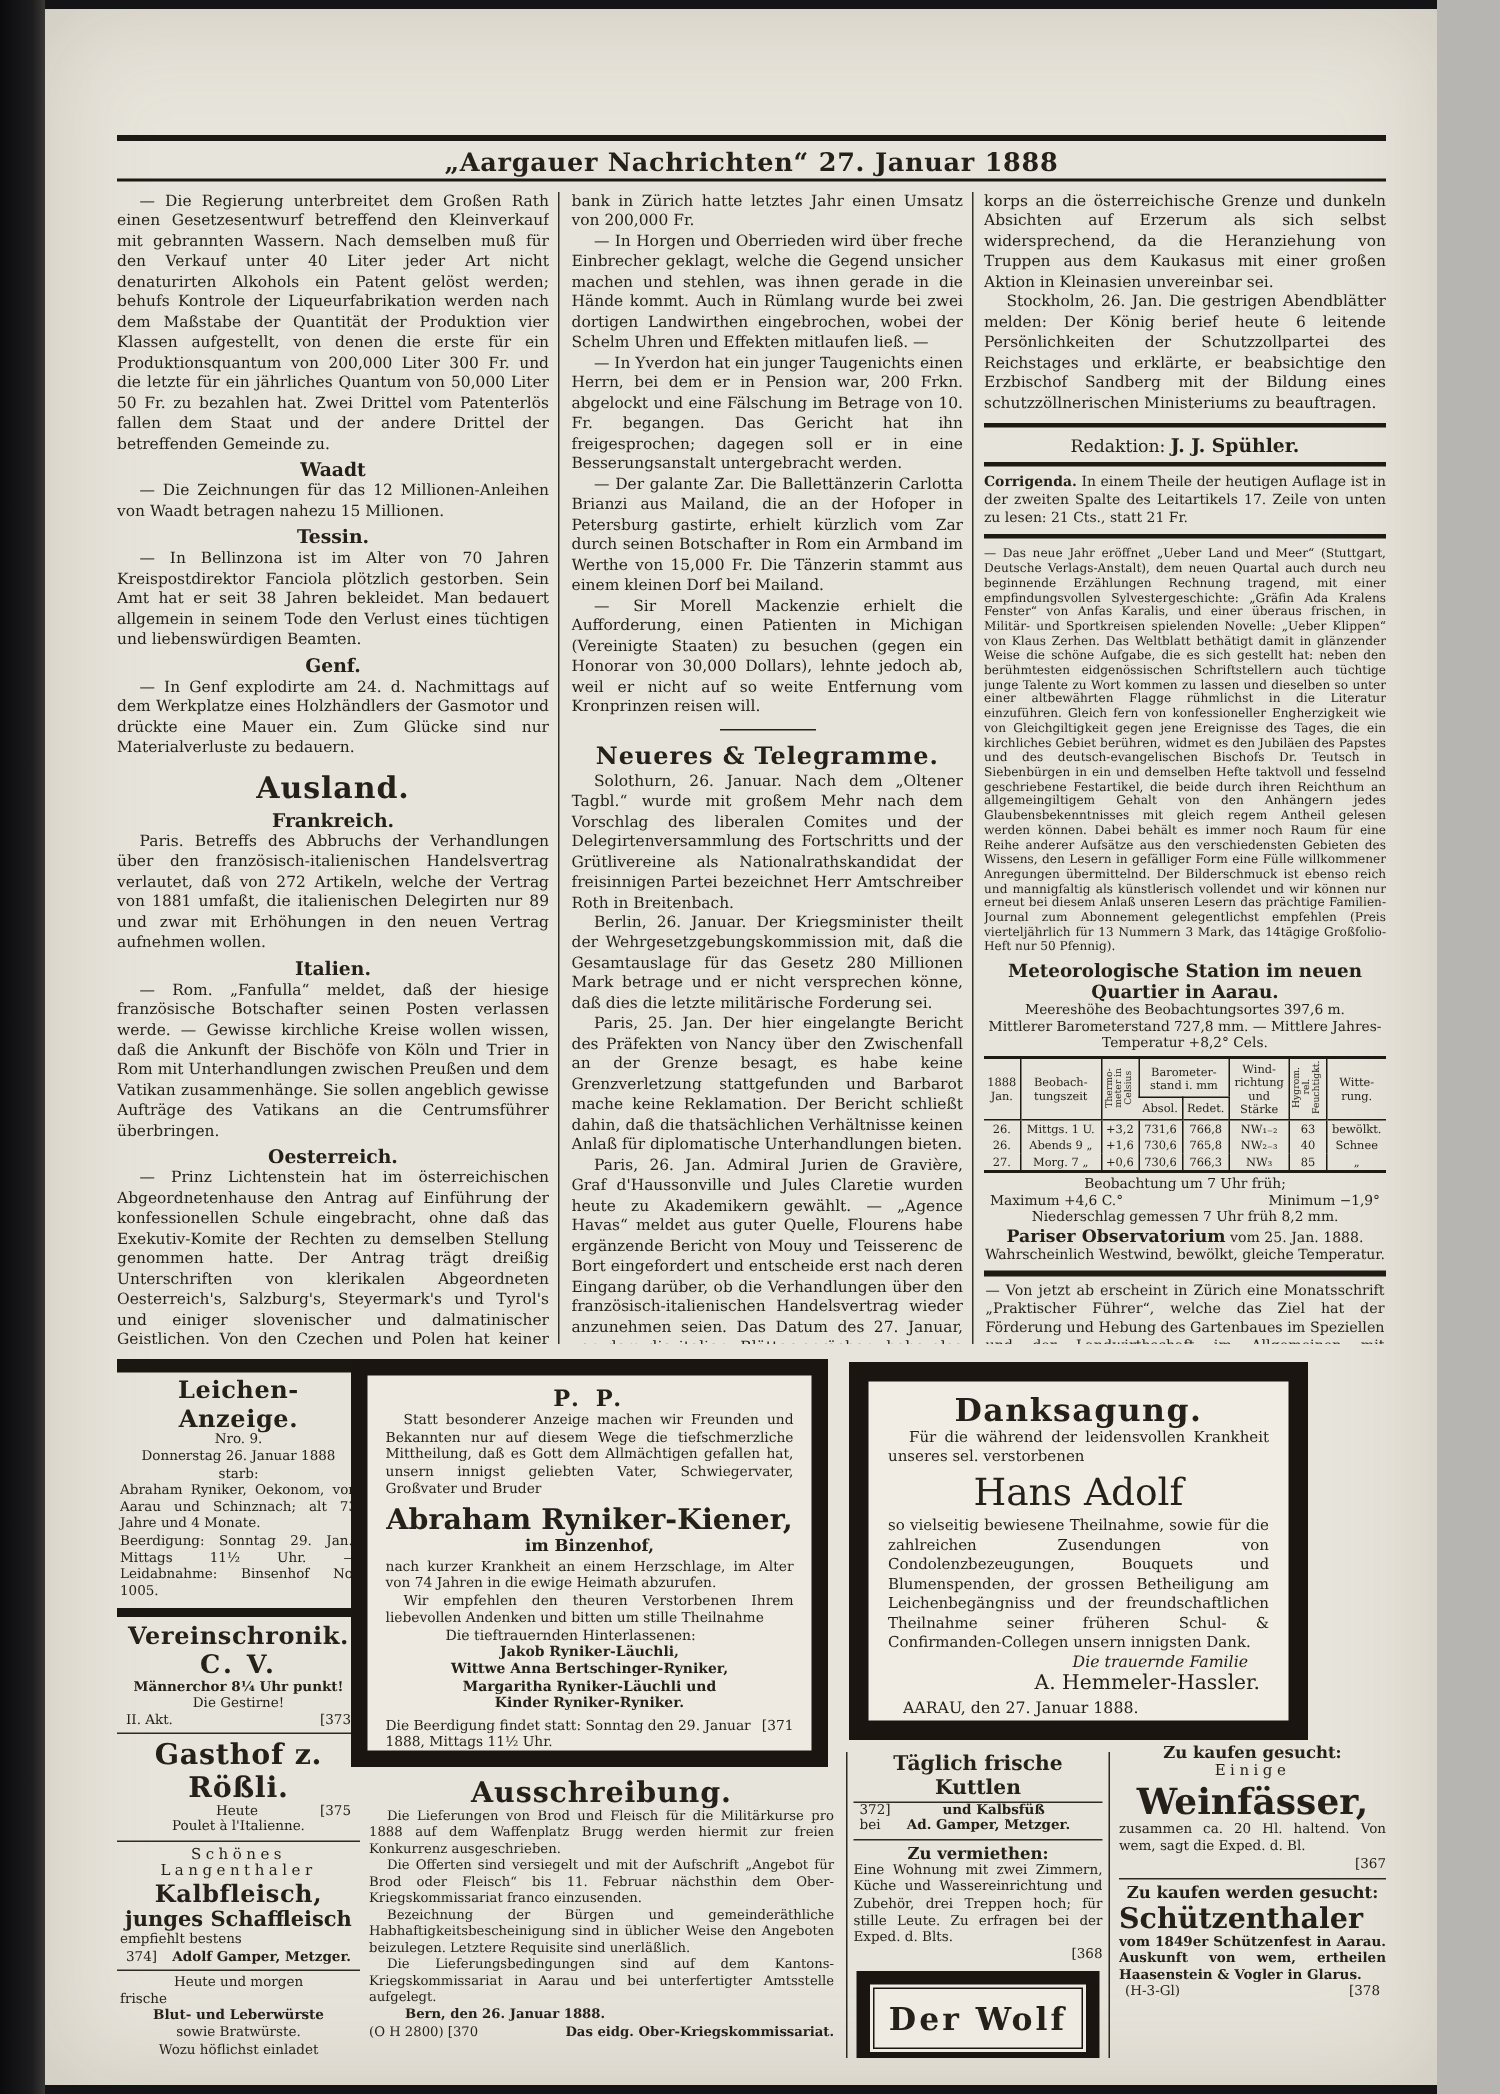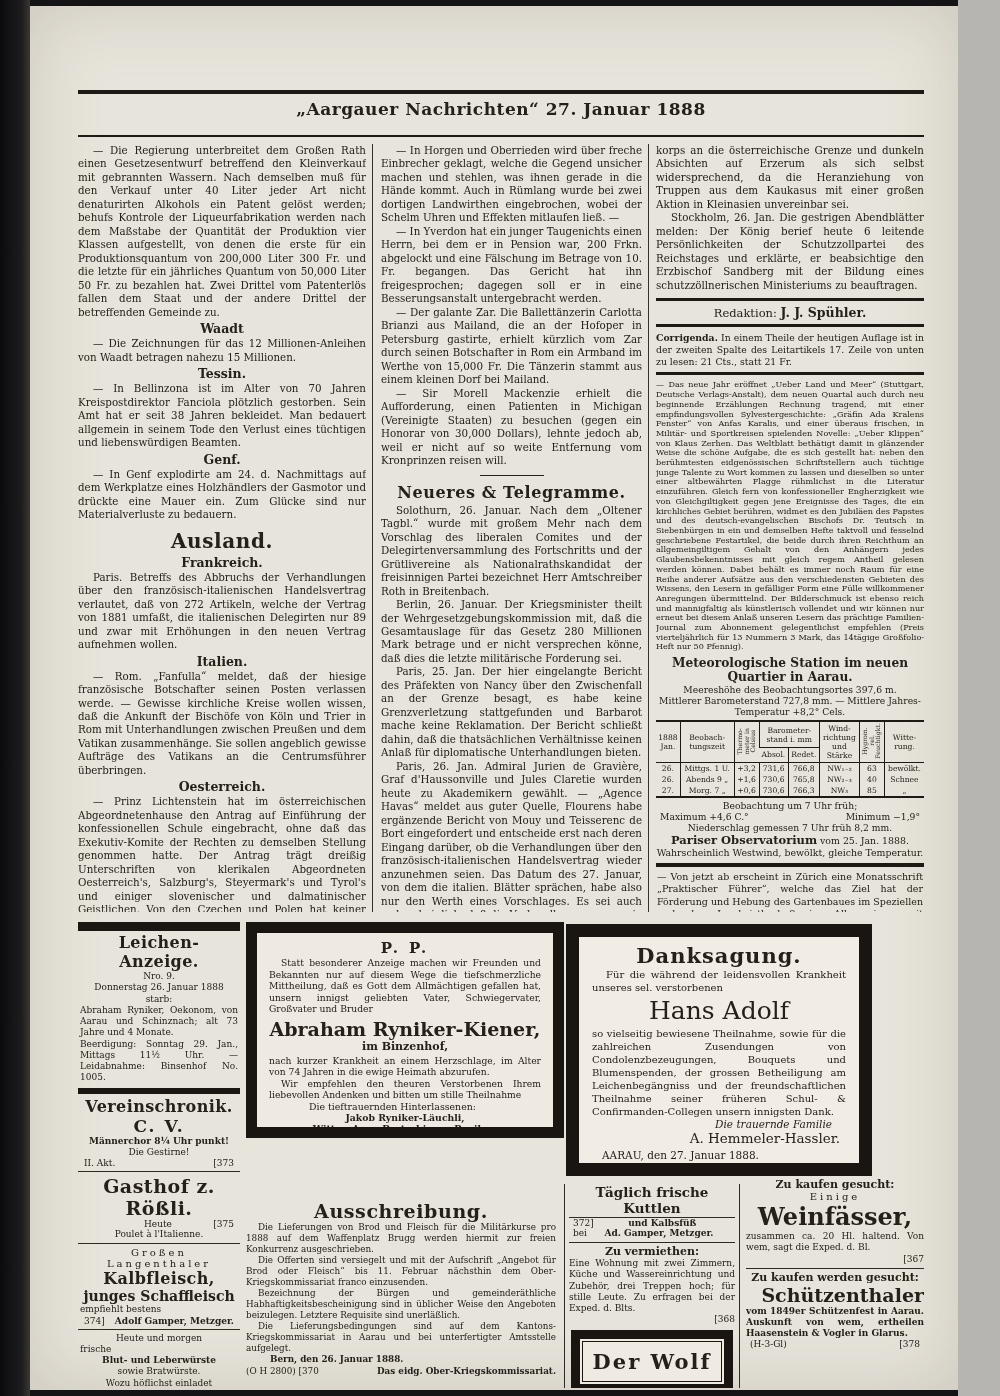--- a/index.html
+++ b/index.html
@@ -3,21 +3,21 @@
 <meta charset="utf-8">
 <style>
   *{margin:0;padding:0;box-sizing:border-box}
   html,body{width:1000px;height:1396px;overflow:hidden}
   body{background:#17171a;font-family:"DejaVu Serif",serif;color:#25211a}
   .scan{position:relative;width:1000px;height:1396px;background:#141417}
   .edge-right{position:absolute;left:958px;top:0;width:42px;height:1396px;background:#b6b5b1}
   .edge-left{position:absolute;left:0;top:0;width:30px;height:1396px;background:linear-gradient(90deg,#0b0b0d 0%,#1c1b1d 70%,#3a3834 100%)}
   .paper{position:absolute;left:30px;top:6px;width:928px;height:1384px;background:#e7e4db;box-shadow:inset 0 0 70px rgba(110,100,80,.22)}
   .content{position:absolute;left:48px;top:84px;width:846px;height:1292px}
-  .masthead{text-align:center;font-weight:700;font-size:17px;border-top:4px solid #1d1a15;border-bottom:2px solid #1d1a15;padding:5px 0 16px;letter-spacing:.5px}
+  .masthead{text-align:center;font-weight:700;font-size:17px;border-top:4px solid #1d1a15;border-bottom:2px solid #1d1a15;padding:5px 0 0;letter-spacing:.5px}
   .cols{position:relative;height:772px;overflow:hidden;margin-top:5px}
   .vsep{position:absolute;top:2px;width:1px;height:768px;background:#34302a}
   .sep1{left:294px}.sep2{left:570px}
   .col{position:absolute;top:2px;height:768px;overflow:hidden}
   .col1{left:0;width:288px}
   .col2{left:303px;width:261px}
   .col3{left:578px;width:268px}
   .p{font-size:10.3px;line-height:1.31;text-align:justify;text-indent:15px}
   .h2{font-size:12.5px;font-weight:700;text-align:center;margin:2px 0 1px}
   .h1{font-size:20px;font-weight:700;text-align:center;margin:7px 0 2px;letter-spacing:.6px}
@@ -43,21 +43,21 @@
   .ads-left{position:absolute;left:0;top:0;width:162px;height:466px;overflow:hidden}
   .ad{padding:3px 2px;border-bottom:1px solid #2e2a23;text-align:center;overflow:hidden}
   .ad-leichen{border-top:9px solid #1a1611;border-bottom:6px solid #1a1611;padding:2px 2px 4px}
   .bl-title{font-weight:700;font-size:16px;letter-spacing:.4px}
   .bl-title-sm{font-weight:700;font-size:14px}
   .ad-small{font-size:9px;line-height:1.25}
   .ad-bold-name{font-weight:700}
   .spread{display:flex;justify-content:space-between;font-size:9px;padding:0 4px}
   .cvtitle{font-weight:700;font-size:17px;letter-spacing:2px}
   .big-bl{font-weight:700;font-size:19px;letter-spacing:.5px}
-  .obit{position:absolute;left:168px;top:0;width:318px;height:216px;border:11px solid #1a1510;background:#eeeae1;padding:6px 12px;overflow:hidden}
+  .obit{position:absolute;left:156px;top:0;width:318px;height:272px;border:11px solid #1a1510;background:#eeeae1;padding:6px 12px;overflow:hidden}
   .obit-pp{text-align:center;font-weight:700;font-size:15px;letter-spacing:3px}
   .obit-p{font-size:9.2px;line-height:1.25;text-align:justify;text-indent:12px}
   .obit-name{text-align:center;font-weight:700;font-size:19px;margin:3px 0 0}
   .obit-place{text-align:center;font-weight:700;font-size:11px;margin-bottom:2px}
   .obit-mourners{font-size:9.3px;font-weight:700;text-align:center;line-height:1.25}
   .obit-lead{font-size:9.4px;text-indent:40px}
   .dank{position:absolute;left:488px;top:2px;width:306px;height:252px;border:13px solid #1a1510;background:#f1ede4;padding:6px 13px;overflow:hidden}
   .dank-title{text-align:center;font-weight:700;font-size:21px;letter-spacing:1px}
   .dank-p{font-size:10px;line-height:1.3;text-align:justify;text-indent:14px}
   .dank-name{text-align:center;font-size:25px;margin:2px 0}
@@ -67,21 +67,21 @@
   .aussch{position:absolute;left:164px;top:278px;width:318px;height:186px;overflow:hidden;padding:0 4px}
   .aussch-title{text-align:center;font-weight:700;font-size:19px;letter-spacing:.6px}
   .aussch-p{font-size:8.8px;line-height:1.25;text-align:justify;text-indent:12px}
   .aussch-foot{display:flex;justify-content:space-between;font-size:8.8px;margin-top:1px}
   .midcol{position:absolute;left:486px;top:262px;width:176px;height:204px;overflow:hidden;border-left:1px solid #2e2a23;border-right:1px solid #2e2a23;padding:0 4px}
   .rightcol{position:absolute;left:668px;top:256px;width:178px;height:210px;overflow:hidden}
   .mid-title{text-align:center;font-weight:700;font-size:13.5px;border-bottom:1px solid #2e2a23;padding-bottom:1px}
   .mid-sm{font-size:9px;line-height:1.25;text-align:justify}
   .wolf{margin:6px auto 0;width:162px;border:9px solid #1a1510;background:#efebe2;box-shadow:inset 0 0 0 2px #efebe2, inset 0 0 0 3px #1a1510;text-align:center;padding:10px 12px;font-weight:700;font-size:21px;letter-spacing:2px}
   .wein-title{text-align:center;font-weight:700;font-size:24px}
-  .schuetz-title{text-align:right;font-weight:700;font-size:19px}
+  .schuetz-title{text-align:left;font-weight:700;font-size:19px}
   .rc-lead{text-align:center;font-weight:700;font-size:11px}
   .rc-sm{font-size:9px;line-height:1.25;text-align:justify}
   .rc-div{border-top:1px solid #2e2a23;margin:4px 0 2px}
   .spaced{letter-spacing:3px;font-size:10px;text-align:center}
 </style>
 </head>
 <body>
 
 <div class="scan">
   <div class="edge-left"></div>
@@ -109,20 +109,21 @@
           <div class="h2">Frankreich.</div>
           <p class="p">Paris. Betreffs des Abbruchs der Verhandlungen über den französisch-italienischen Handelsvertrag verlautet, daß von 272 Artikeln, welche der Vertrag von 1881 umfaßt, die italienischen Delegirten nur 89 und zwar mit Erhöhungen in den neuen Vertrag aufnehmen wollen.</p>
           <div class="h2">Italien.</div>
           <p class="p">— Rom. „Fanfulla“ meldet, daß der hiesige französische Botschafter seinen Posten verlassen werde. — Gewisse kirchliche Kreise wollen wissen, daß die Ankunft der Bischöfe von Köln und Trier in Rom mit Unterhandlungen zwischen Preußen und dem Vatikan zusammenhänge. Sie sollen angeblich gewisse Aufträge des Vatikans an die Centrumsführer überbringen.</p>
           <div class="h2">Oesterreich.</div>
           <p class="p">— Prinz Lichtenstein hat im österreichischen Abgeordnetenhause den Antrag auf Einführung der konfessionellen Schule eingebracht, ohne daß das Exekutiv-Komite der Rechten zu demselben Stellung genommen hatte. Der Antrag trägt dreißig Unterschriften von klerikalen Abgeordneten Oesterreich's, Salzburg's, Steyermark's und Tyrol's und einiger slovenischer und dalmatinischer Geistlichen. Von den Czechen und Polen hat keiner unterschrieben. Der Antrag, welcher unzweifelhaft auch eine Abänderung der Staatsgrundgesetze enthält, erregt allgemein das größte Aufsehen.</p>
 
         </div>
 
         <div class="col col2">
+          <p class="p" style="text-indent:0">bank in Zürich hatte letztes Jahr einen Umsatz von 200,000 Fr.</p>
           <p class="p">— In Horgen und Oberrieden wird über freche Einbrecher geklagt, welche die Gegend unsicher machen und stehlen, was ihnen gerade in die Hände kommt. Auch in Rümlang wurde bei zwei dortigen Landwirthen eingebrochen, wobei der Schelm Uhren und Effekten mitlaufen ließ. —</p>
           <p class="p">— In Yverdon hat ein junger Taugenichts einen Herrn, bei dem er in Pension war, 200 Frkn. abgelockt und eine Fälschung im Betrage von 10. Fr. begangen. Das Gericht hat ihn freigesprochen; dagegen soll er in eine Besserungsanstalt untergebracht werden.</p>
           <p class="p">— Der galante Zar. Die Ballettänzerin Carlotta Brianzi aus Mailand, die an der Hofoper in Petersburg gastirte, erhielt kürzlich vom Zar durch seinen Botschafter in Rom ein Armband im Werthe von 15,000 Fr. Die Tänzerin stammt aus einem kleinen Dorf bei Mailand.</p>
           <p class="p">— Sir Morell Mackenzie erhielt die Aufforderung, einen Patienten in Michigan (Vereinigte Staaten) zu besuchen (gegen ein Honorar von 30,000 Dollars), lehnte jedoch ab, weil er nicht auf so weite Entfernung vom Kronprinzen reisen will.</p>
           <div class="mini-rule"></div>
           <div class="h1" style="font-size:16px">Neueres &amp; Telegramme.</div>
           <p class="p">Solothurn, 26. Januar. Nach dem „Oltener Tagbl.“ wurde mit großem Mehr nach dem Vorschlag des liberalen Comites und der Delegirtenversammlung des Fortschritts und der Grütlivereine als Nationalrathskandidat der freisinnigen Partei bezeichnet Herr Amtschreiber Roth in Breitenbach.</p>
           <p class="p">Berlin, 26. Januar. Der Kriegsminister theilt der Wehrgesetzgebungskommission mit, daß die Gesamtauslage für das Gesetz 280 Millionen Mark betrage und er nicht versprechen könne, daß dies die letzte militärische Forderung sei.</p>
           <p class="p">Paris, 25. Jan. Der hier eingelangte Bericht des Präfekten von Nancy über den Zwischenfall an der Grenze besagt, es habe keine Grenzverletzung stattgefunden und Barbarot mache keine Reklamation. Der Bericht schließt dahin, daß die thatsächlichen Verhältnisse keinen Anlaß für diplomatische Unterhandlungen bieten.</p>
           <p class="p">Paris, 26. Jan. Admiral Jurien de Gravière, Graf d'Haussonville und Jules Claretie wurden heute zu Akademikern gewählt. — „Agence Havas“ meldet aus guter Quelle, Flourens habe ergänzende Bericht von Mouy und Teisserenc de Bort eingefordert und entscheide erst nach deren Eingang darüber, ob die Verhandlungen über den französisch-italienischen Handelsvertrag wieder anzunehmen seien. Das Datum des 27. Januar, von dem die italien. Blätter sprächen, habe also nur den Werth eines Vorschlages. Es sei auch wahrscheinlich, daß die Verhandlungen, wenn sie fortgesetzt würden, in Paris stattfänden.</p>
@@ -241,21 +242,21 @@
           </div>
           <div class="ad">
             <div class="big-bl">Gasthof z. Rößli.</div>
             <div class="spread">
               <span style="margin-left:60px">Heute</span>
               <span>[375</span>
             </div>
             <div class="ad-small">Poulet à l'Italienne.</div>
           </div>
           <div class="ad">
-            <div class="spaced">Großen Langenthaler</div>
+            <div class="spaced">Schönes Langenthaler</div>
             <div class="bl-title">Kalbfleisch,</div>
             <div class="bl-title-sm">junges Schaffleisch</div>
             <div class="ad-small" style="text-align:left">empfiehlt bestens</div>
             <div class="spread">
               <span>374]</span>
               <span class="ad-bold-name">Adolf Gamper, Metzger.</span>
             </div>
           </div>
           <div class="ad">
             <div class="ad-small">Heute und morgen</div>

